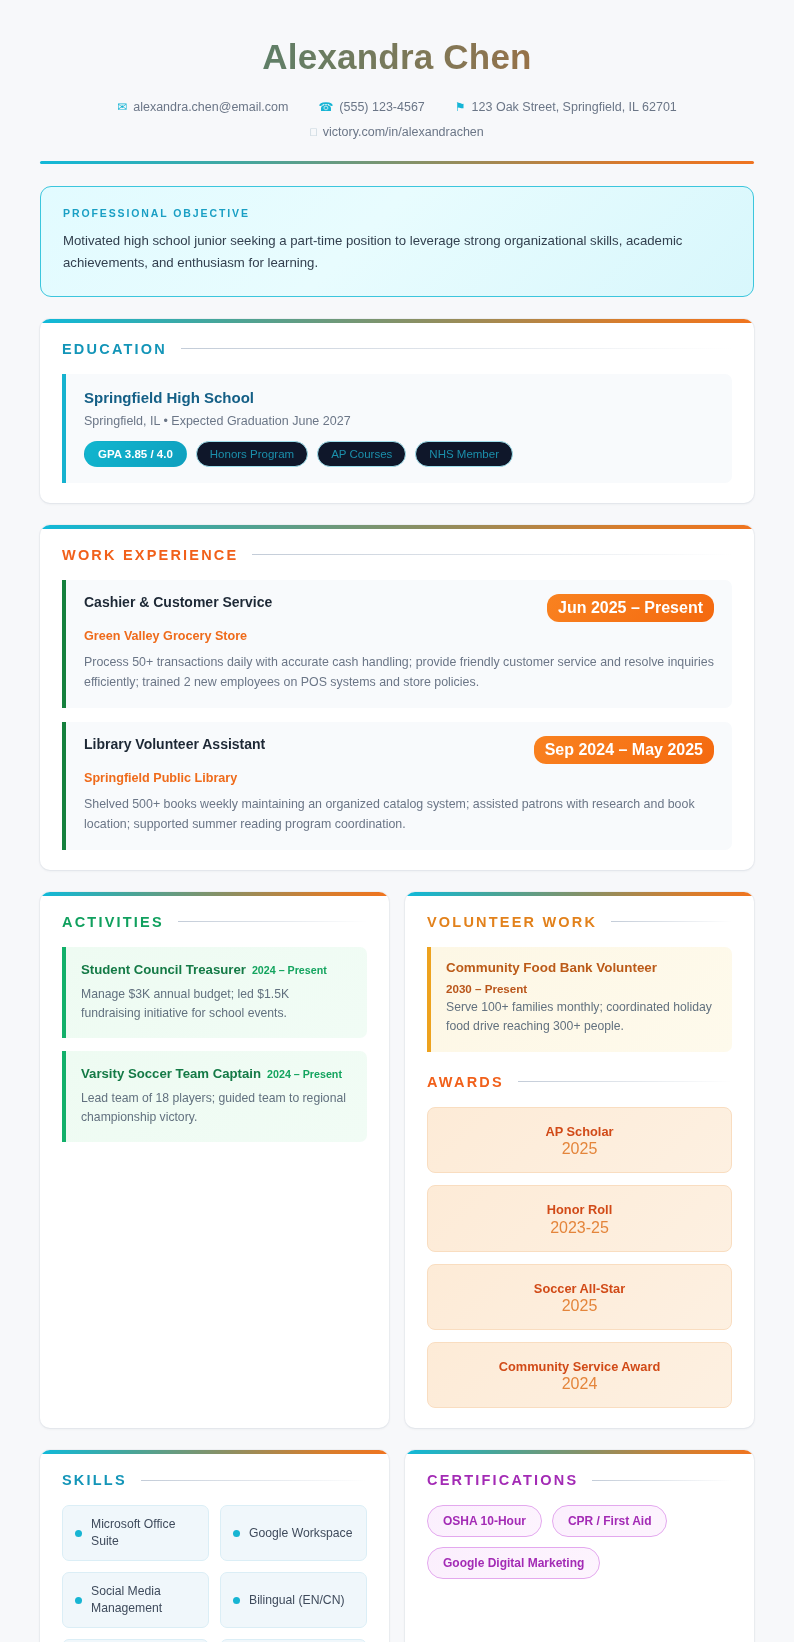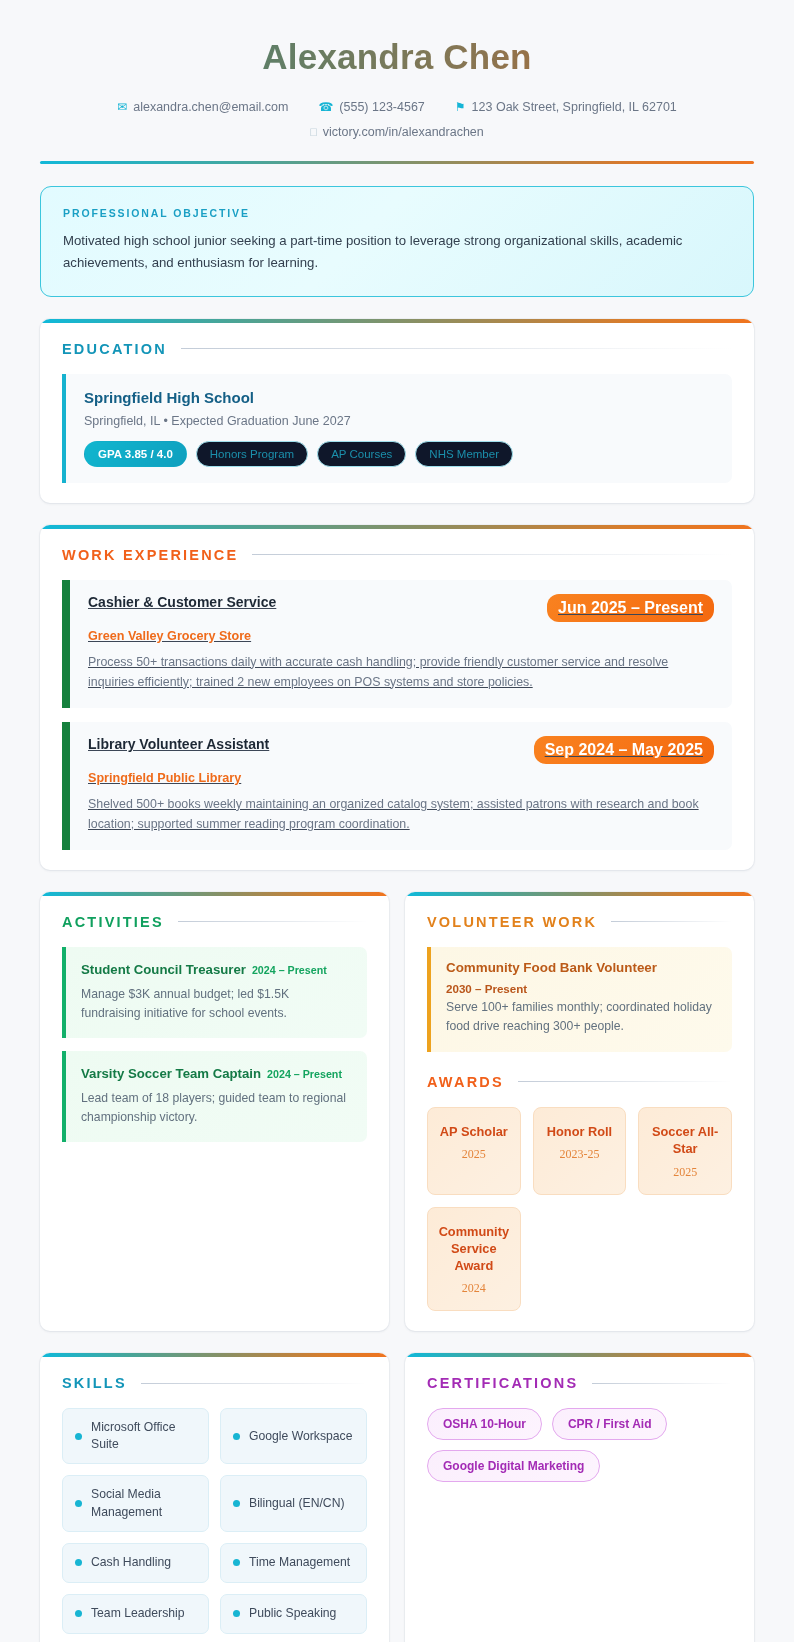--- a/index.html
+++ b/index.html
@@ -120,24 +120,23 @@
   .chip.primary {
     background: linear-gradient(135deg, #11b6cf 0%, #0f9fbe 100%);
     border-color: transparent;
     color: #ffffff;
     font-weight: bold;
   }
 
   
   .job {
     background: #f8fafc;
-    border-left: 8px solid #15803d;
+    border-left: 4px solid #15803d;
     border-radius: 0 7px 7px 0;
     padding: 14px 18px 16px;
-    text-decoration: underline;
   }
   .job + .job { margin-top: 14px; }
   .job-top { display: flex; align-items: flex-start; justify-content: space-between; gap: 12px; }
   .job-title { font-size: 14px; font-weight: bold; color: #1d2835; }
   .job-date {
     font-size: 16px;
     font-weight: bold;
     color: #fff;
     background: linear-gradient(135deg, #f98220 0%, #f4690f 100%);
     border-radius: 12px;
@@ -171,30 +170,30 @@
     border-left: 4px solid #eda21e;
     border-radius: 0 7px 7px 0;
     padding: 13px 15px 15px;
   }
   .vol-title { font-size: 13.4px; font-weight: bold; color: #bb5a18; margin-bottom: 7px; }
   .vol-date { font-size: 11.6px; font-weight: bold; color: #b9551a; margin-bottom: 3px; }
   .vol-desc { font-size: 12.2px; line-height: 1.6; color: #62717f; }
 
   
   .awards-head { margin-top: 22px; justify-content: center; }
-  .awards-grid { display: grid; grid-template-columns: 1fr 1fr 1fr; gap: 12px; }
+  .awards-grid { display: grid; grid-template-columns: 1fr; gap: 12px; }
   .award {
     background: linear-gradient(135deg, #fdebd7 0%, #fdf0e1 100%);
     border: 1px solid #f9ddc0;
     border-radius: 8px;
     padding: 15px 10px 14px;
     text-align: center;
   }
   .award-name { font-size: 12.8px; font-weight: bold; color: #d14a17; line-height: 1.35; }
-  .award-year { font-size: 12px; color: #e4853b; margin-top: 7px; font-family: Liberation Serif, serif; }
+  .award-year { font-size: 16px; color: #e4853b; margin-top: 0; }
 
   
   .skills-grid { display: grid; grid-template-columns: 1fr 1fr; gap: 11px; }
   .skill {
     display: flex;
     align-items: center;
     gap: 9px;
     background: #f0f7fb;
     border: 1px solid #dbeef6;
     border-radius: 7px;

